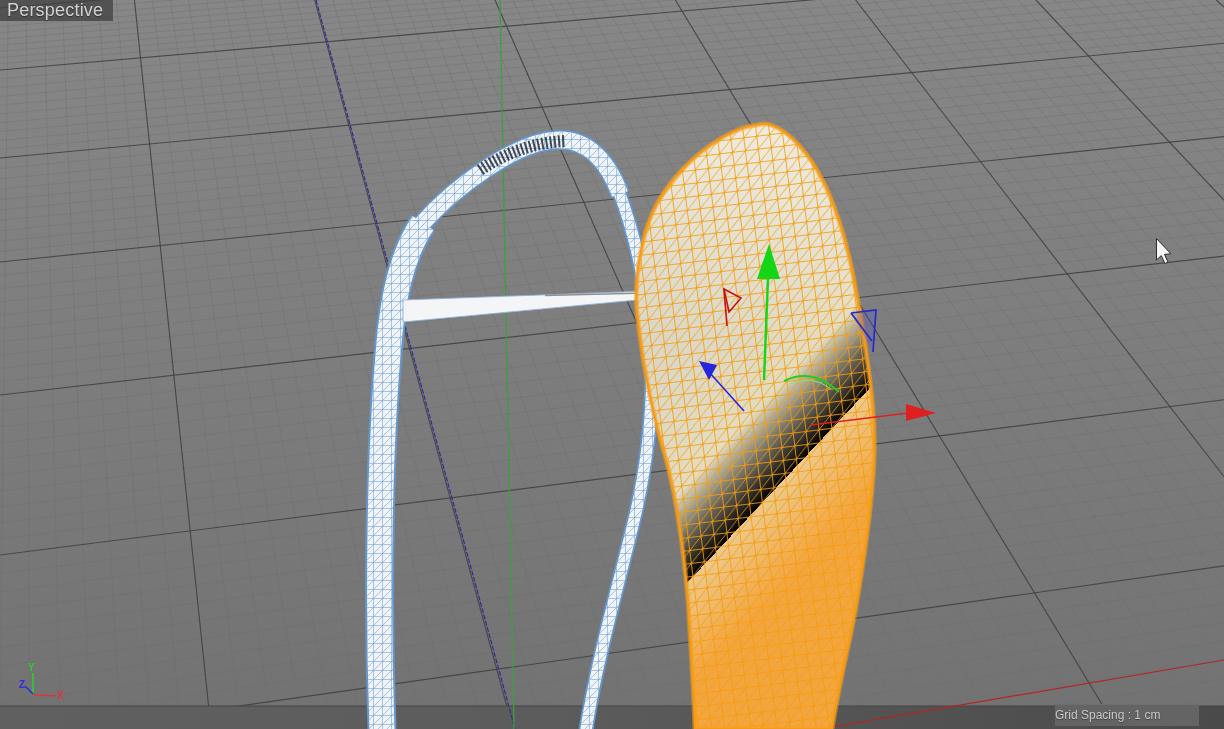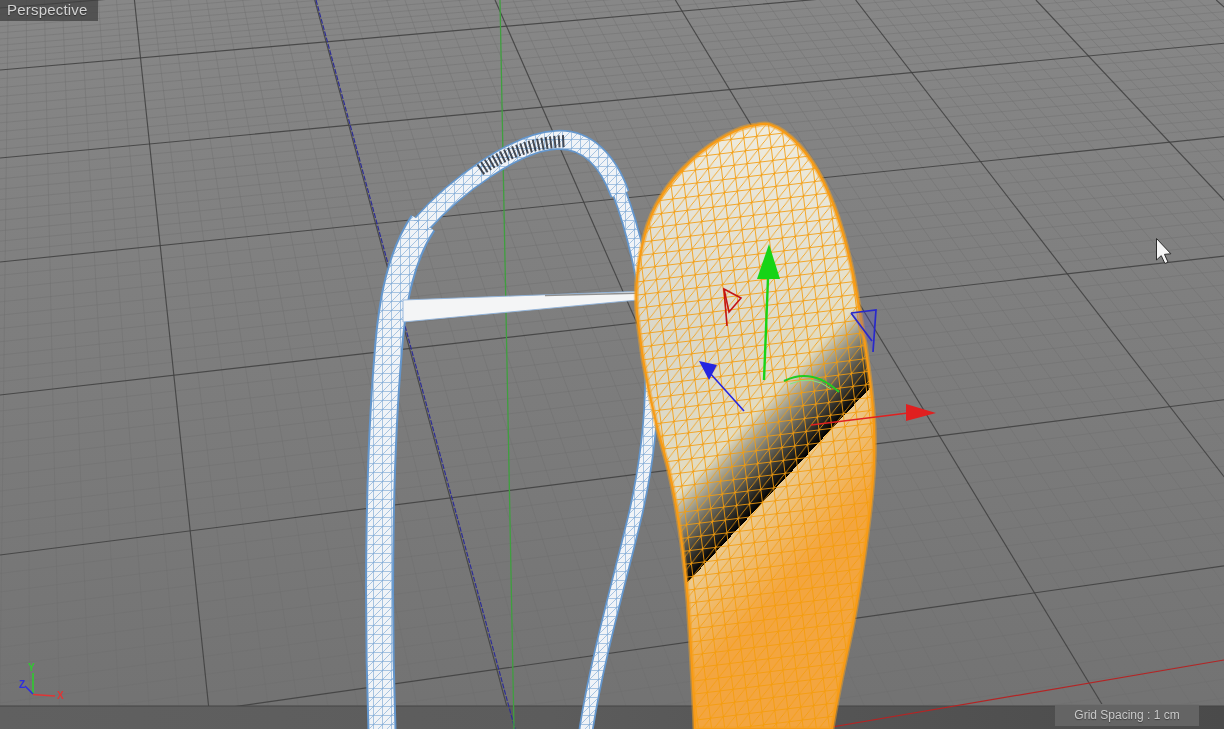--- a/index.html
+++ b/index.html
@@ -1,24 +1,24 @@
 <!DOCTYPE html>
 <html><head>
 <meta charset="utf-8">
 <style>
   html,body{margin:0;padding:0;background:#2b2b2b;}
   .viewport{position:relative;width:1224px;height:729px;overflow:hidden;
     font-family:"Liberation Sans","DejaVu Sans",sans-serif;cursor:default;}
   .viewport svg{position:absolute;left:0;top:0;display:block;}
   .cam-label{position:absolute;left:0;top:0;padding:3px 10px 4px 7px;
-    background:rgba(62,62,62,.72);color:#d2d2d2;font-size:15px;line-height:14px;
+    background:rgba(62,62,62,.72);color:#d2d2d2;font-size:18px;line-height:14px;
     text-shadow:0 1px 1px rgba(0,0,0,.45);letter-spacing:.2px;}
   .status-box{position:absolute;left:1055px;top:704px;width:144px;height:21px;
     background:#646464;border-top:1px solid #6e6e6e;color:#c9c9c9;font-size:12px;
-    line-height:21px;text-align:center;text-shadow:0 1px 1px rgba(0,0,0,.4);}
+    line-height:21px;text-shadow:0 1px 1px rgba(0,0,0,.4);}
 </style>
 </head>
 <body>
 
 <div class="viewport">
   <svg id="scene" width="1224" height="729" viewBox="0 0 1224 729">
     <defs>
       <linearGradient id="bgGrad" x1="0" y1="0" x2="0" y2="1">
         <stop offset="0" stop-color="#878787"></stop>
         <stop offset="0.55" stop-color="#7c7c7c"></stop>

